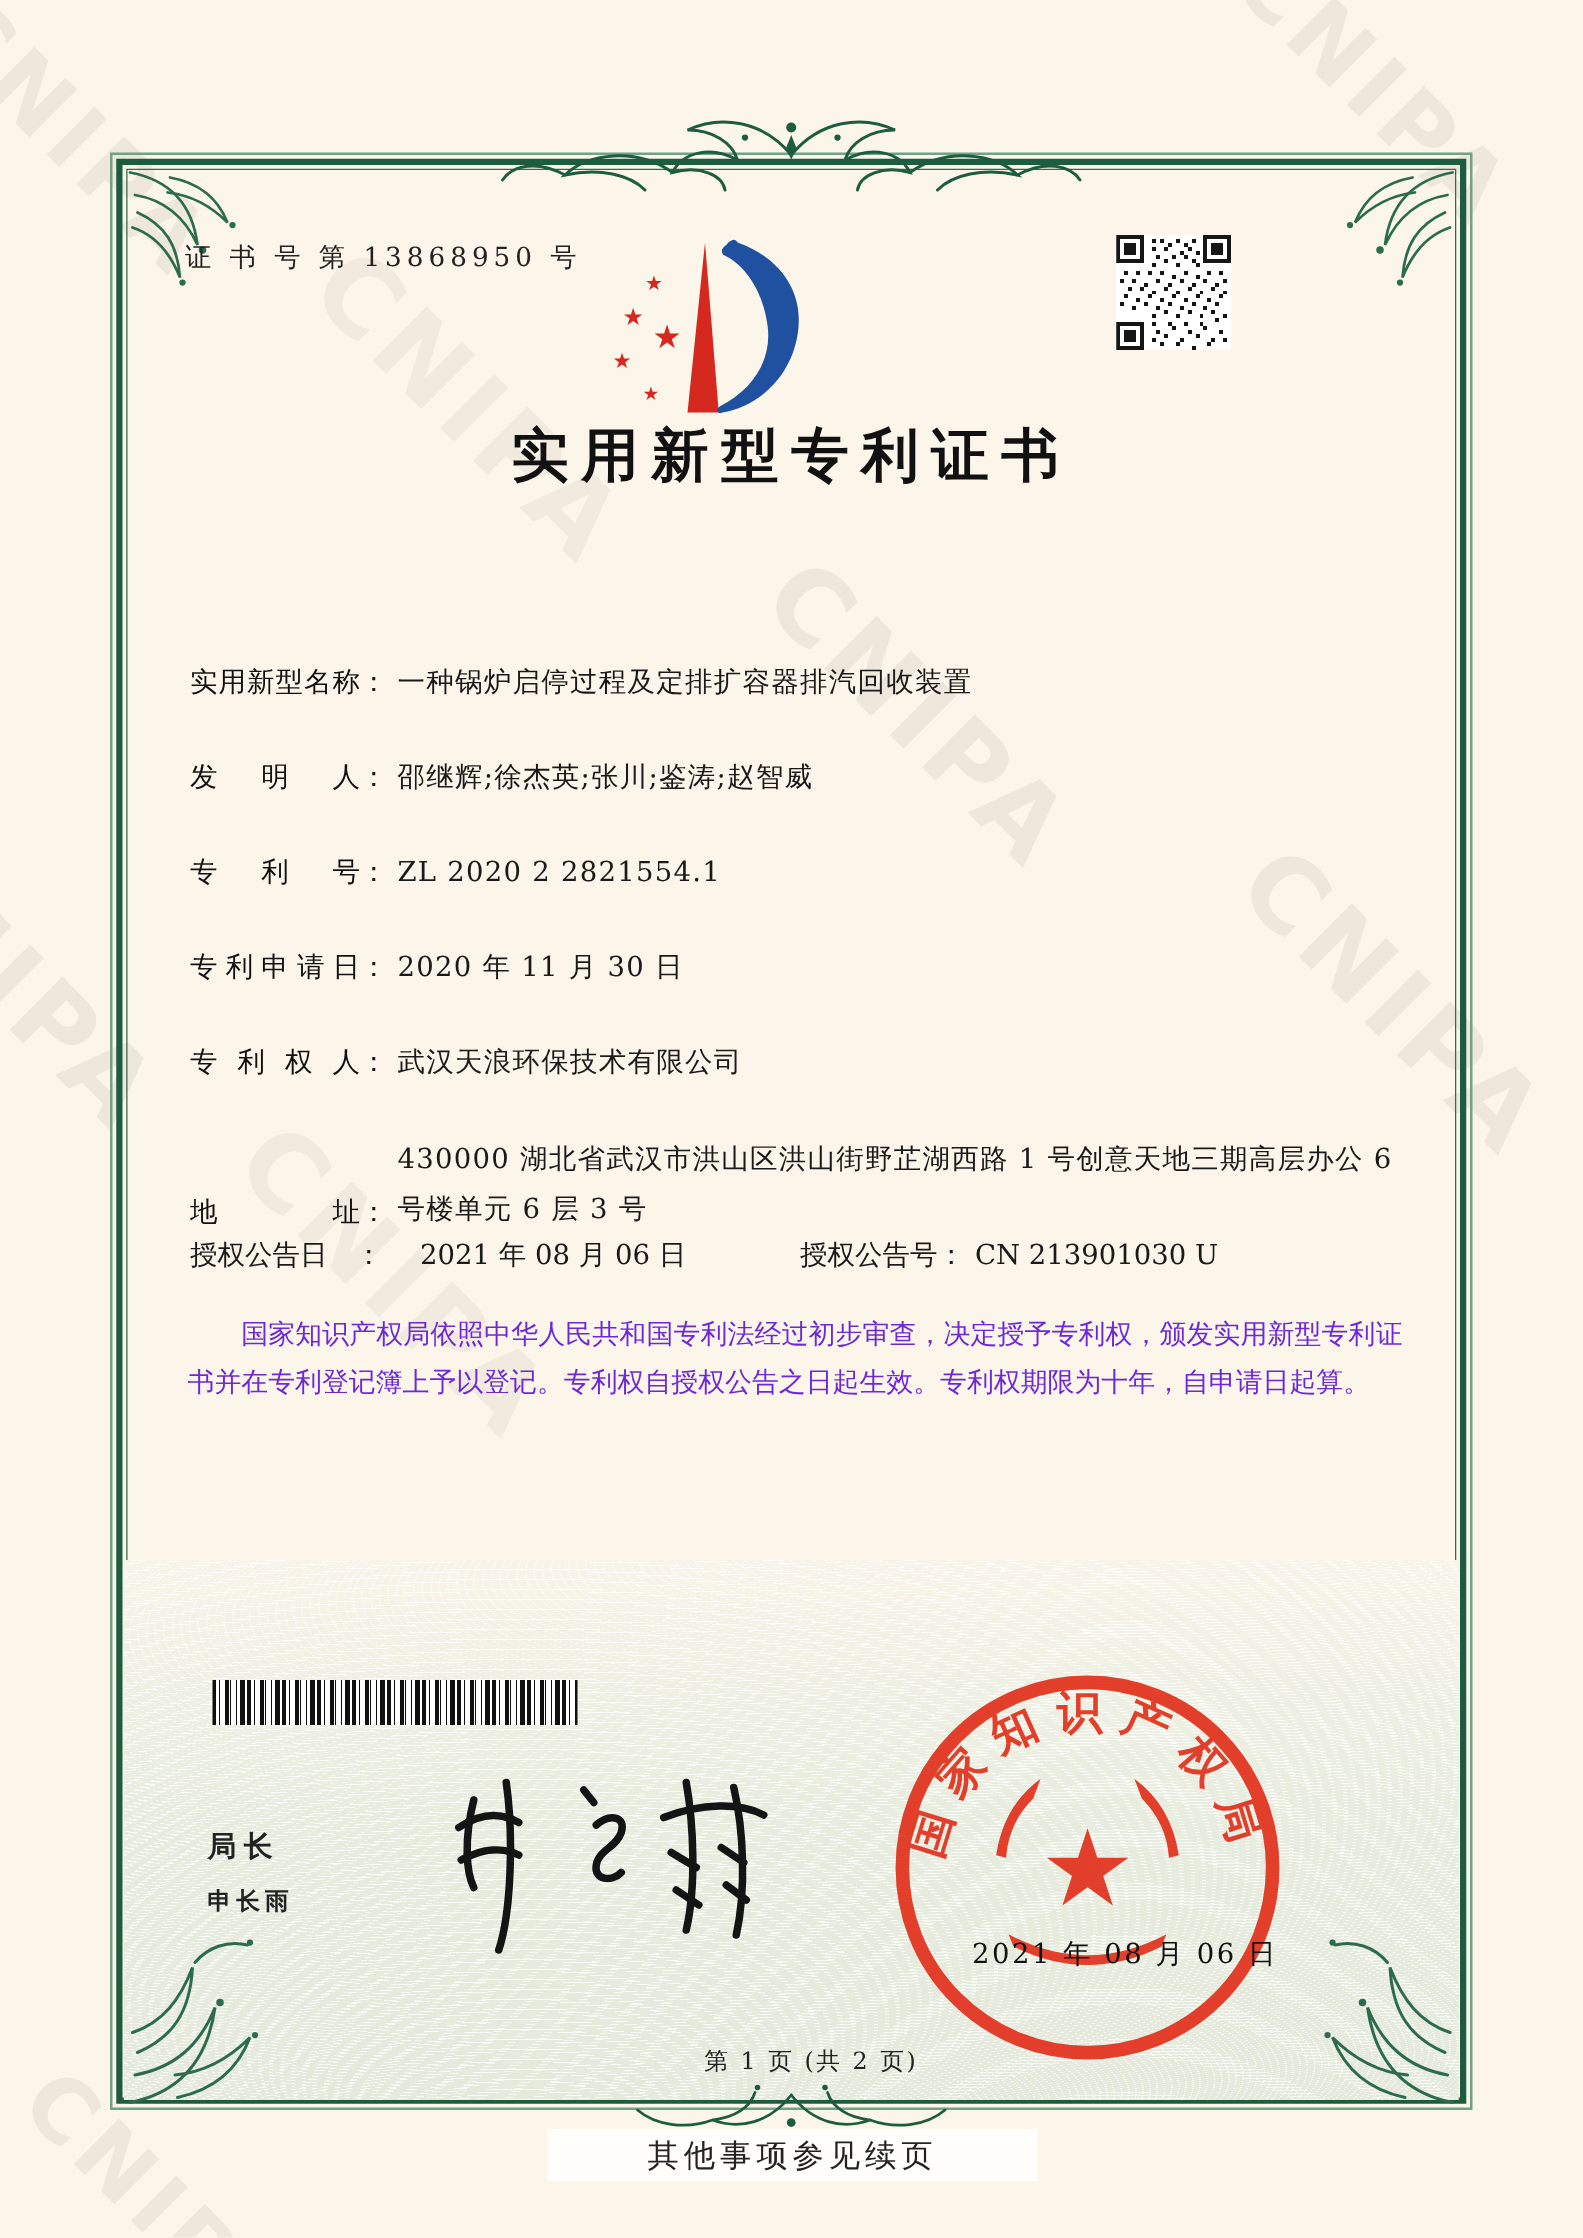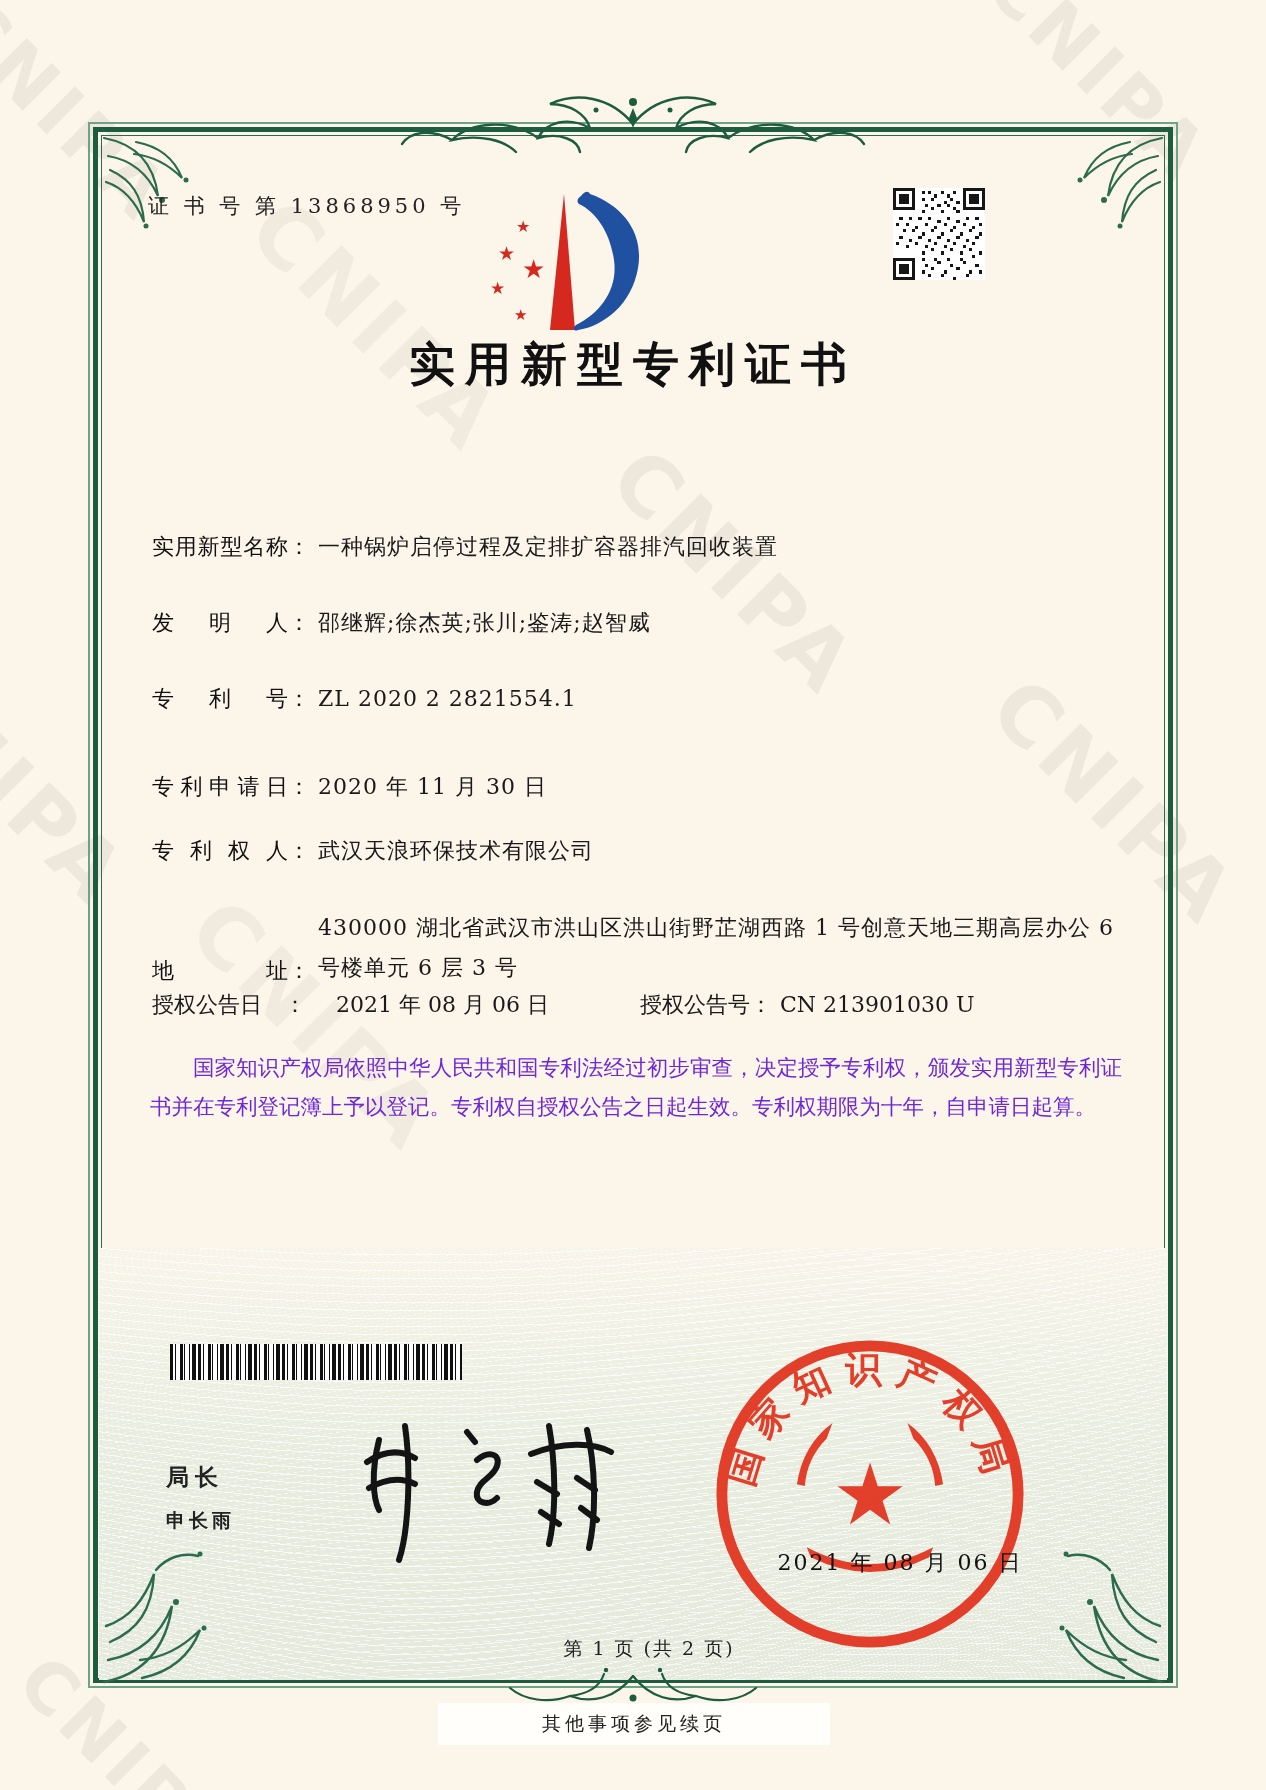--- a/index.html
+++ b/index.html
@@ -86,21 +86,21 @@
   }
   
   .page-indicator{
     position:absolute;left:0;top:1636px;width:100%;text-align:center;
     font-size:19px;letter-spacing:2px;color:#222;padding-left:16px;
   }
   .cont-box{
     position:absolute;left:438px;top:1703px;width:392px;height:42px;background:#fffefb;
     display:flex;align-items:center;justify-content:center;
   }
-  .cont-note{font-size:19px;letter-spacing:4px;color:#222;}
+  .cont-note{font-size:25px;letter-spacing:4px;color:#222;}
 </style>
 </head>
 <body>
 
 <div class="wm" style="left:-10px;top:-20px;font-size:74px;">CNIPA</div>
 <div class="wm" style="left:1030px;top:-60px;font-size:74px;">CNIPA</div>
 <div class="wm" style="left:300px;top:180px;font-size:84px;color:rgba(150,140,125,.10);">CNIPA</div>
 <div class="wm" style="left:660px;top:430px;font-size:82px;">CNIPA</div>
 <div class="wm" style="left:-70px;top:640px;font-size:82px;">CNIPA</div>
 <div class="wm" style="left:1040px;top:660px;font-size:82px;">CNIPA</div>
@@ -229,21 +229,21 @@
 <div class="frow" style="left:152px;top:606px;">
   <span class="f-label">发明人</span>
     <span class="f-colon">：</span>
   <span class="f-value">邵继辉;徐杰英;张川;鉴涛;赵智威</span>
 </div>
 <div class="frow" style="left:152px;top:682px;">
   <span class="f-label">专利号</span>
     <span class="f-colon">：</span>
   <span class="f-value">ZL 2020 2 2821554.1</span>
 </div>
-<div class="frow" style="left:152px;top:758px;margin-top:12px;">
+<div class="frow" style="left:152px;top:758px;">
   <span class="f-label">专利申请日</span>
     <span class="f-colon">：</span>
   <span class="f-value">2020 年 11 月 30 日</span>
 </div>
 <div class="frow" style="left:152px;top:834px;">
   <span class="f-label">专利权人</span>
     <span class="f-colon">：</span>
   <span class="f-value">武汉天浪环保技术有限公司</span>
 </div>
 <div class="frow" style="left:152px;top:908px;">

